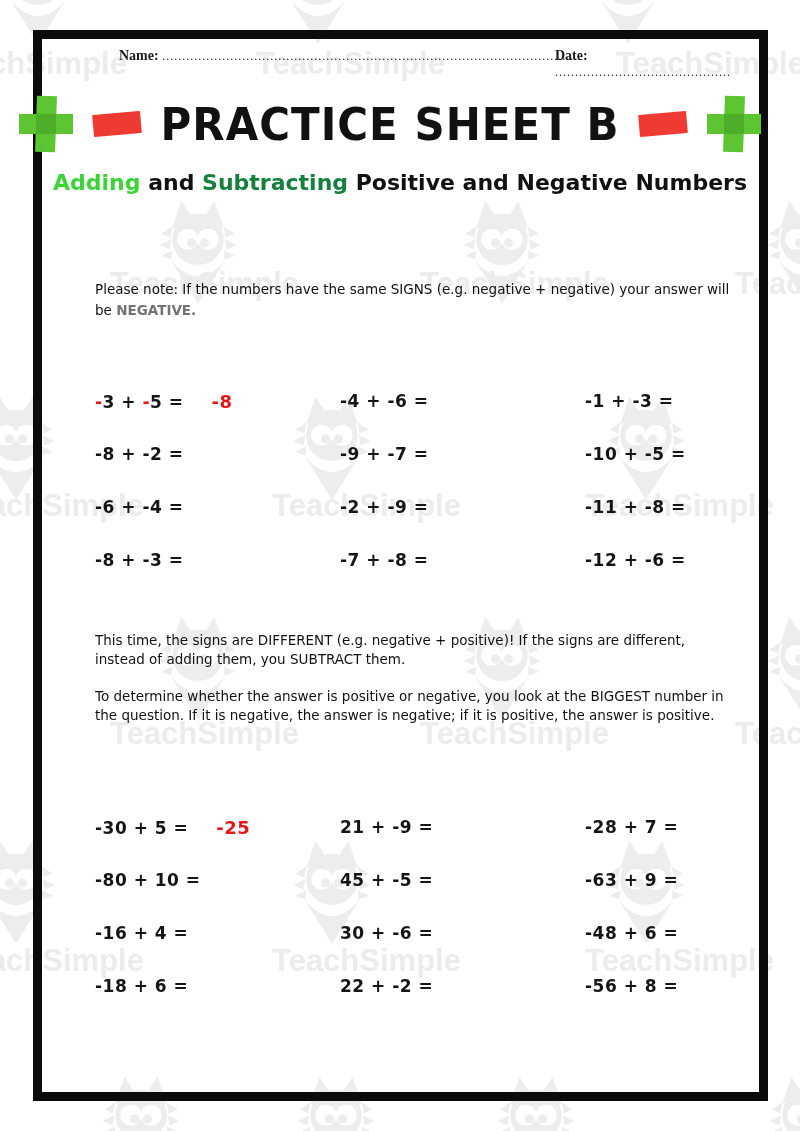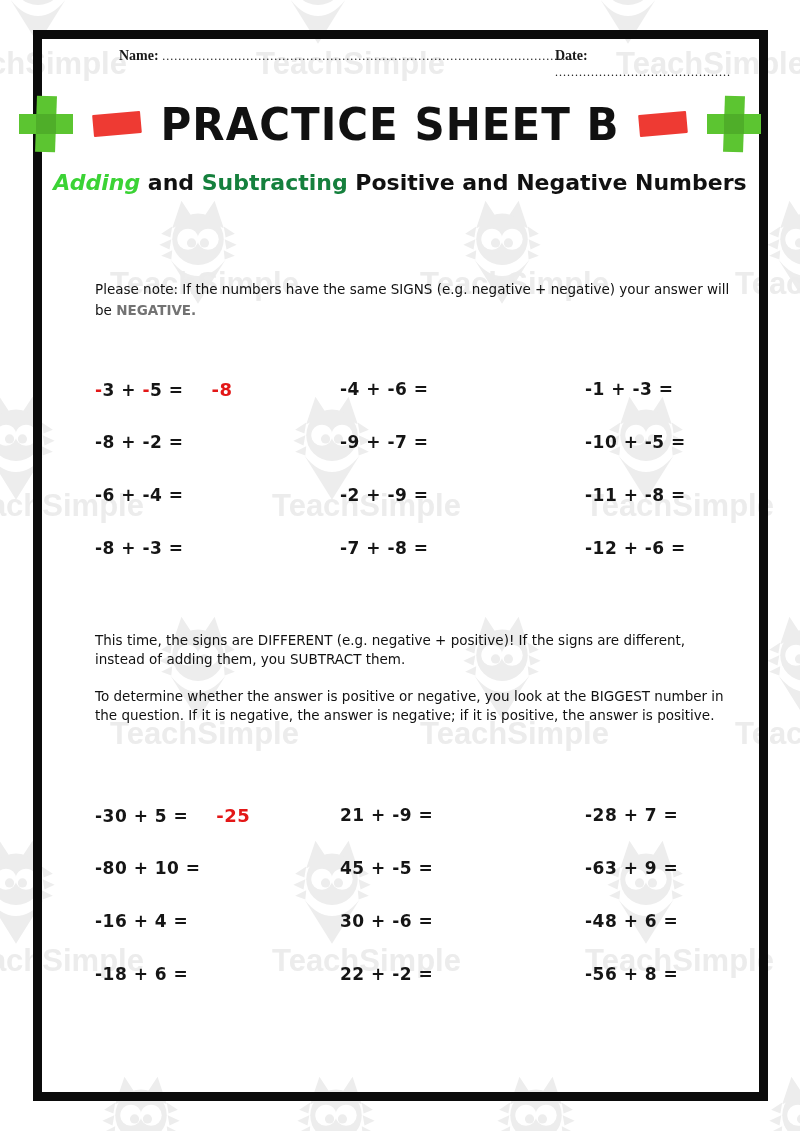--- a/index.html
+++ b/index.html
@@ -35,36 +35,36 @@
   .plus-icon .pc{position:absolute;left:17px;top:18px;width:20px;height:20px;background:#4fae29;}
   .minus-icon{width:48px;height:22px;background:#ee3a33;transform:rotate(-5deg);flex:0 0 auto;border-radius:1px;}
   .page-title{
     font-size:42px;font-weight:bold;color:#111;letter-spacing:1px;
     font-family:"DejaVu Sans",sans-serif;white-space:nowrap;transform:scaleY(1.05);
   }
   .subtitle{
     position:absolute;left:0;top:170px;width:800px;text-align:center;
     font-size:22px;font-weight:bold;color:#111;white-space:nowrap;
   }
-  .green-word{color:#3bd335;font-style:italic;}
+  .green-word{color:#3bd335;}
   .red-word{color:#15803d;}
   .note{
     position:absolute;left:95px;width:635px;font-size:13.5px;color:#111;
     line-height:21px;font-weight:500;
   }
   .note1{top:279px;}
   .note2{top:631px;line-height:19px;}
   .note3{top:687px;line-height:19px;}
   .red-strong{color:#737373;font-weight:bold;}
   .grid{position:absolute;left:95px;width:650px;}
   .grid1{top:375px;}
   .grid2{top:801px;}
   .prob-row{position:relative;height:53px;}
   .prob-cell{
-    position:absolute;top:4px;font-size:17px;font-weight:bold;color:#151515;
+    position:absolute;top:16px;font-size:17px;font-weight:bold;color:#151515;
     white-space:nowrap;letter-spacing:0.5px;
   }
   .prob-cell.c0{left:0;}
   .prob-cell.c1{left:245px;}
   .prob-cell.c2{left:490px;}
   .answer{color:#e31717;font-weight:bold;margin-left:28px;font-size:18px;}
   .red-minus{color:#e31717;}
 </style>
 </head>
 <body>

